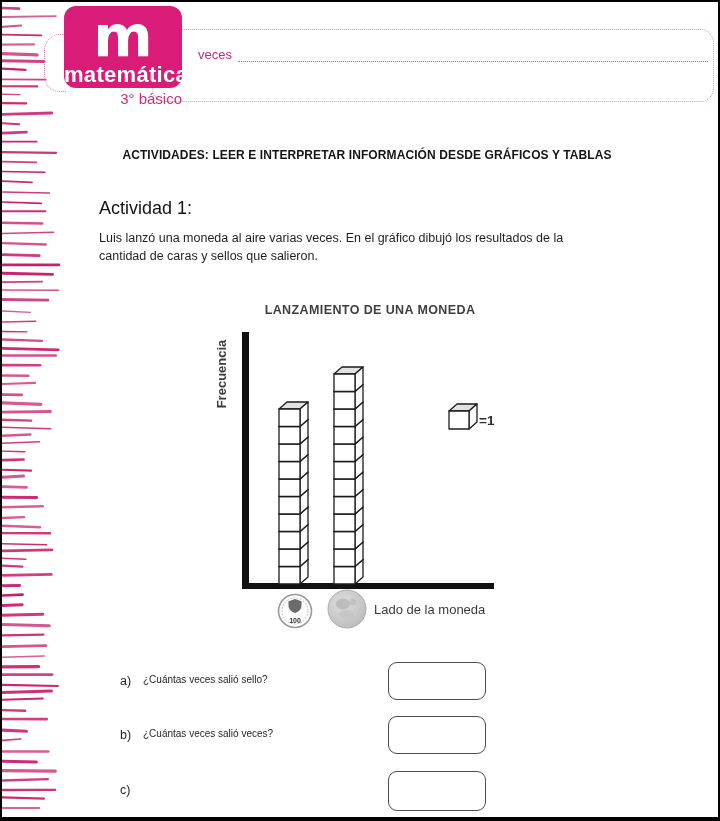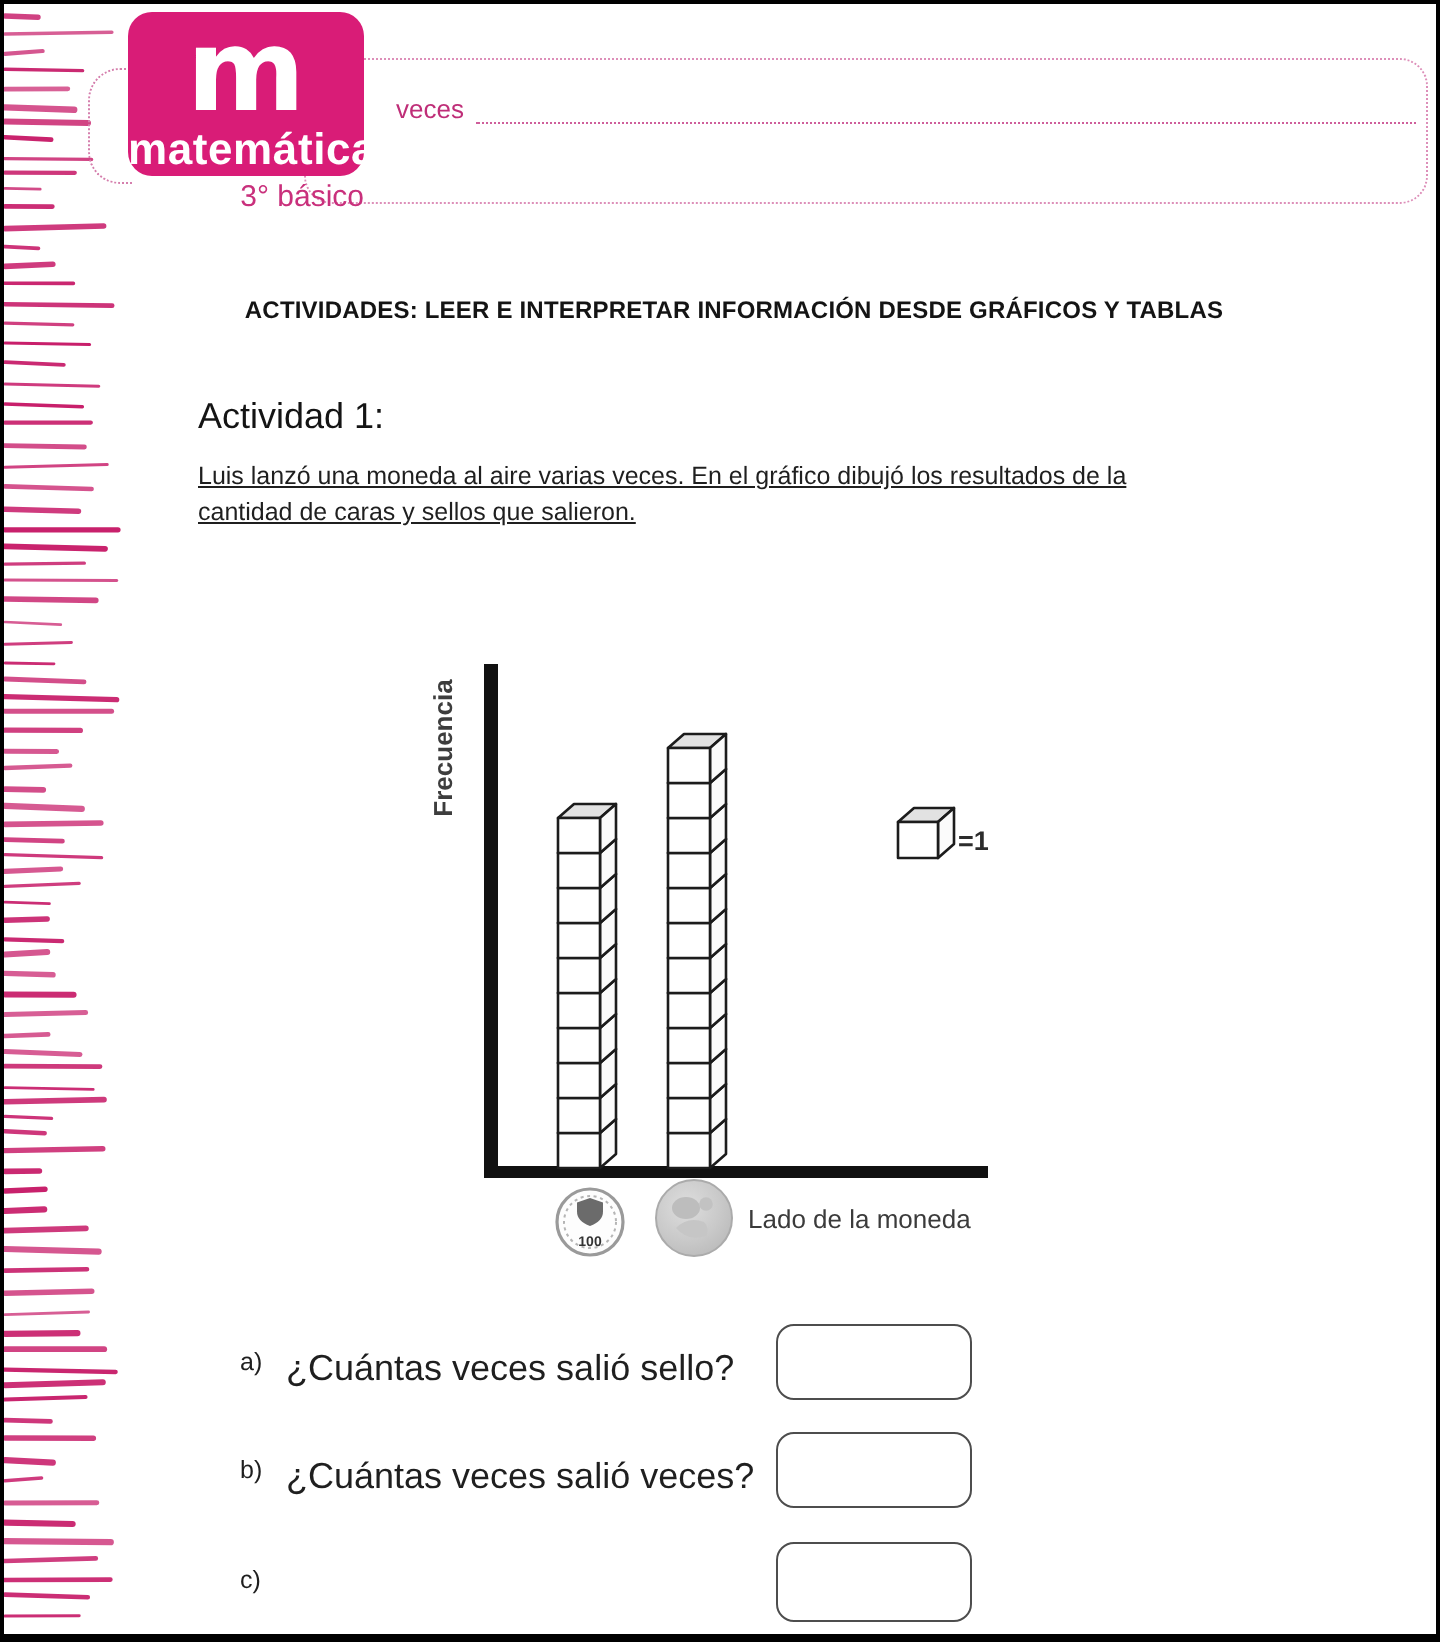--- a/index.html
+++ b/index.html
@@ -37,31 +37,31 @@
   .field-row2 { position:absolute; left:196px; top:79px; width:510px; display:flex; align-items:flex-end; z-index:4; }
   .field-label { color:#bf2e78; font-size:13px; padding-right:6px; white-space:nowrap; }
   .field-line  { flex:1; border-bottom:1.6px dotted #cf5f9b; height:16px; }
   .field-line.short { flex:0 0 108px; }
   
   .heading {
     position:absolute; left:10px; top:146px; width:710px; text-align:center;
     font-size:12px; font-weight:bold; color:#141414; letter-spacing:.1px;
   }
   .activity-title { position:absolute; left:97px; top:196px; font-size:18px; font-weight:normal; color:#141414; }
-  .activity-desc  { position:absolute; left:97px; top:227px; width:492px; font-size:12.5px; line-height:1.45; color:#1f1f1f;text-decoration:underline; }
+  .activity-desc  { position:absolute; left:97px; top:227px; width:492px; font-size:12.5px; line-height:1.45; color:#1f1f1f; }
   
   .chart-title {
     position:absolute; left:208px; top:301px; width:320px; text-align:center;
     font-size:12.5px; font-weight:bold; color:#3f3f3f; letter-spacing:.4px;
   }
   #chart-svg { position:absolute; left:200px; top:320px; }
   
   .q-row { position:absolute; left:0; width:720px; height:40px; }
   .q-letter { position:absolute; left:118px; top:12px; font-size:12.5px; color:#1f1f1f; }
-  .q-text   { position:absolute; left:141px; top:12px; font-size:18px; color:#1f1f1f; }
+  .q-text   { position:absolute; left:141px; top:12px; font-size:10px; color:#1f1f1f; }
   .answer-box {
     position:absolute; left:386px; top:0; width:98px; height:38px;
     border:1.6px solid #4d4d4d; border-radius:9px; background:#fff;
     font-size:13px; color:#1f1f1f; text-align:center; line-height:36px;
   }
 </style>
 </head>
 <body>
 
 <div id="page">
@@ -167,20 +167,21 @@
   <div class="fields-panel"></div>
   <div class="field-row1">
     <span class="field-label">veces</span>
     <span class="field-line"></span>
   </div>
 
   <div class="heading">ACTIVIDADES: LEER E INTERPRETAR INFORMACIÓN DESDE GRÁFICOS Y TABLAS</div>
   <div class="activity-title">Actividad 1:</div>
   <div class="activity-desc">Luis lanzó una moneda al aire varias veces. En el gráfico dibujó los resultados de la cantidad de caras y sellos que salieron.</div>
 
+  <div class="chart-title">LANZAMIENTO DE UNA MONEDA</div>
 
   <svg id="chart-svg" width="320" height="320" viewBox="0 0 320 320">
     <defs>
       <radialGradient id="coinGray" cx="40%" cy="35%" r="75%">
         <stop offset="0%" stop-color="#dedede"></stop>
         <stop offset="60%" stop-color="#c9c9c9"></stop>
         <stop offset="100%" stop-color="#b9b9b9"></stop>
       </radialGradient>
     </defs>
 

